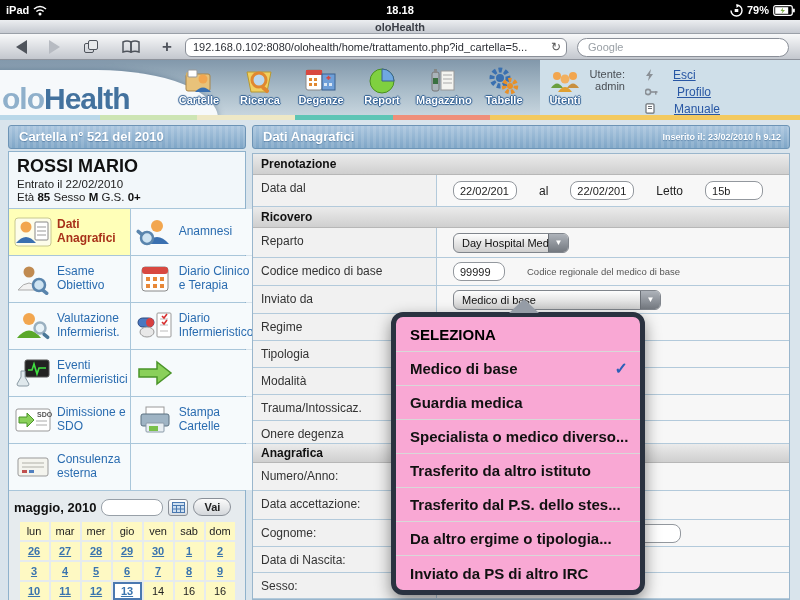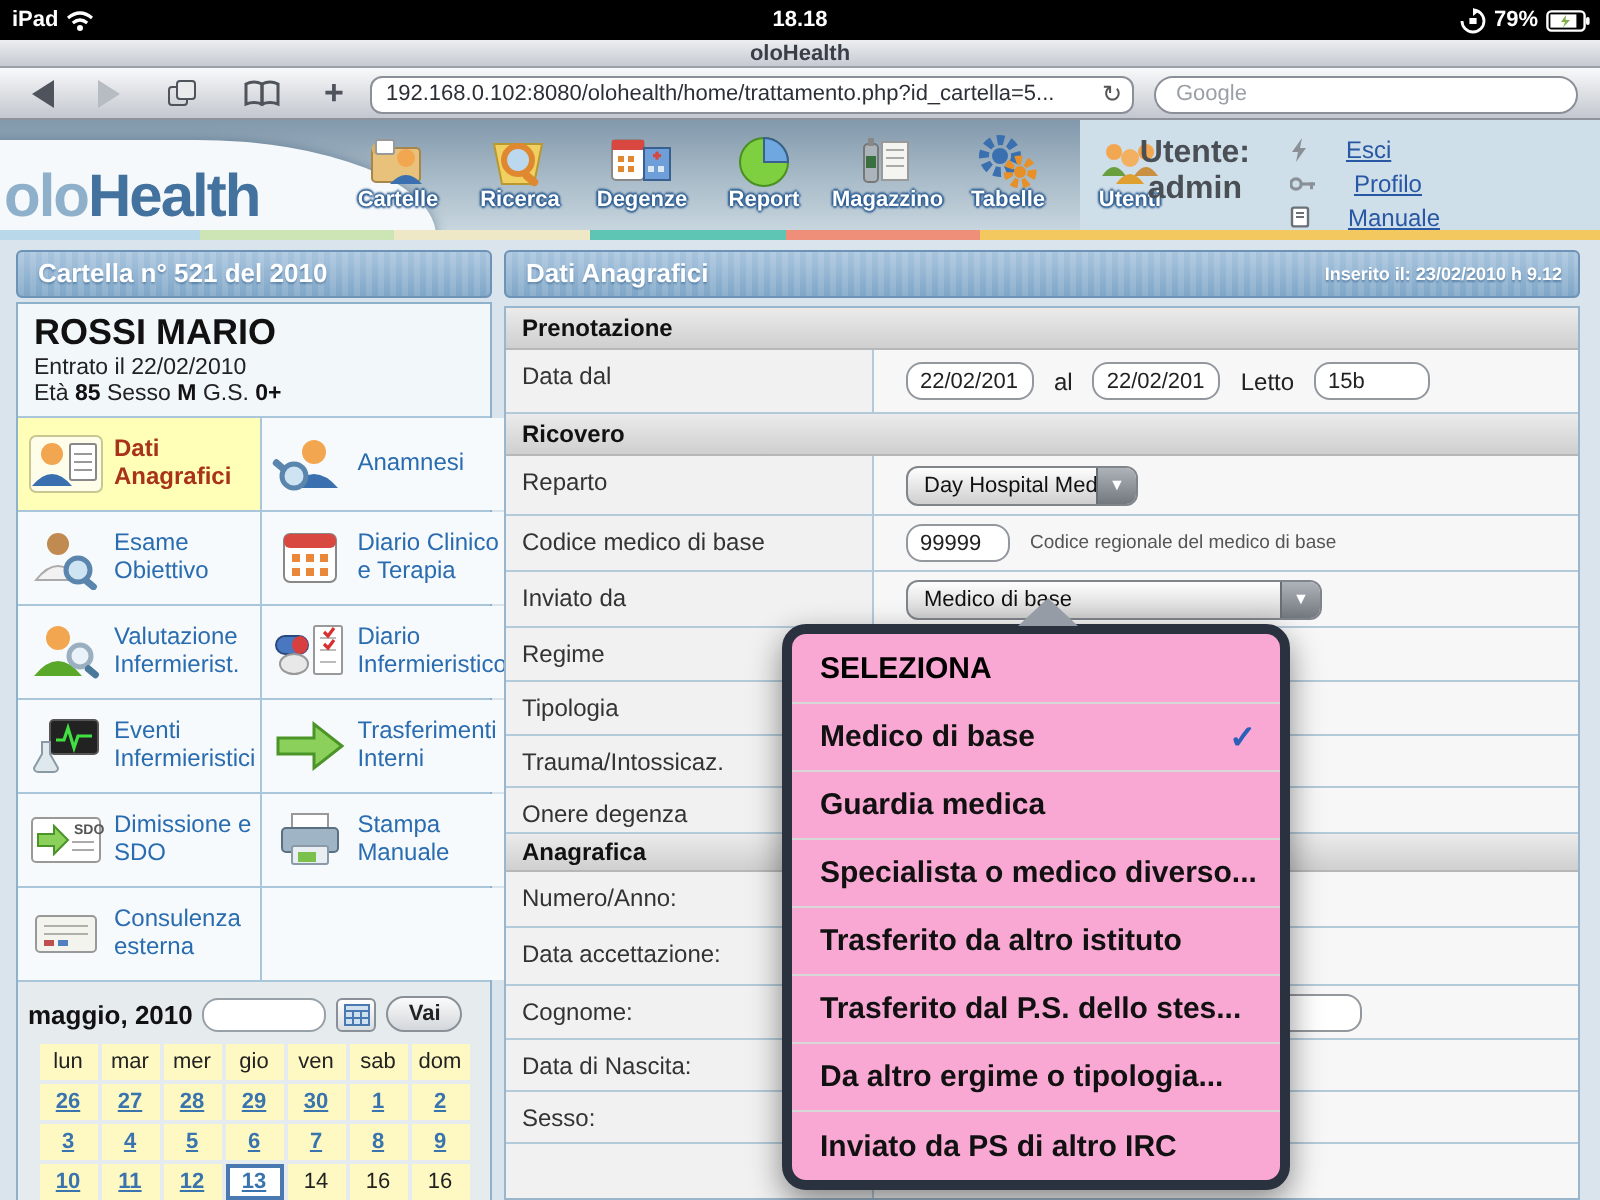--- a/index.html
+++ b/index.html
@@ -45,21 +45,21 @@
   #user-bg { position:absolute; right:0; top:0; width:260px; height:55px; background:#cfdfe9; }
   #logo-swoosh { position:absolute; left:-20px; top:10px; width:238px; height:60px; background:#f6f9fb;
     border-top-right-radius:120px 48px; box-shadow:0 0 6px rgba(60,90,120,.5); }
   #logo-text { position:absolute; left:2px; top:22px; font-size:30px; font-weight:bold; letter-spacing:-1px; }
   #logo-text .olo { color:#8fb0cb; } #logo-text .health { color:#43729e; }
   #main-nav { position:absolute; left:172px; top:6px; display:flex; align-items:flex-end; gap:7px; }
   .nav-item { width:54px; text-align:center; cursor:pointer; }
   .nav-item svg { display:block; margin:0 auto; }
   .nav-label { font-size:11px; font-weight:bold; color:#fff; margin-top:-2px;
     text-shadow:-1px 0 1px #2d5d92, 1px 0 1px #2d5d92, 0 -1px 1px #2d5d92, 0 1px 1px #2d5d92; }
-  #user-block { position:absolute; right:175px; top:8px; text-align:center; font-size:16px; font-weight:bold; color:#4a4f55; }
+  #user-block { position:absolute; right:175px; top:8px; text-align:right; font-size:11px; font-weight:normal; color:#4a4f55; }
   #header-links { position:absolute; right:80px; top:6px; font-size:12px; }
   .hlink-row { display:flex; align-items:center; gap:19px; height:17px; }
   .hlink { color:#2857a4; text-decoration:underline; cursor:pointer; }
 
   
   #color-strip { position:absolute; left:0; top:115px; width:800px; height:5px; display:flex; }
   #color-strip div { height:5px; }
 
   
   .panel-hd { background:linear-gradient(#a9c5de,#7fa6c7); border:1px solid #6d94b6; border-radius:3px;
@@ -102,21 +102,21 @@
 
   
   #main-panel { position:absolute; left:252px; top:125px; width:538px; height:475px; }
   #main-hd { height:24px; }
   #inserted { position:absolute; right:8px; top:0; font-size:9px; font-weight:bold; line-height:22px; z-index:1; }
   #form-box { margin-top:4px; border:1px solid #9ab6cc; background:#f8f8f8; height:447px; overflow:hidden; }
   .fsection { background:linear-gradient(#ebebeb,#cfcfcf); border-bottom:1px solid #b7b7b7;
     font-size:12px; font-weight:bold; color:#111; padding:3px 0 3px 8px; }
   .frow { display:flex; border-bottom:1px solid #b3cadb; }
   .flabel { width:184px; background:#f1f1f1; font-size:12px; color:#333; padding:6px 4px 4px 8px; border-right:1px solid #b3cadb; }
-  .fval { flex:1; background:#f7f7f7; display:flex; align-items:center; gap:10px; padding:3px 6px 3px 16px; font-size:12px; color:#222; }
+  .fval { flex:1; background:#f7f7f7; display:flex; align-items:center; gap:22px; padding:3px 6px 3px 16px; font-size:12px; color:#222; }
   .ffield { height:19px; border:1px solid #93989e; border-radius:8px; background:#fff; font-size:11px; color:#222;
     padding:0 6px; font-family:"Liberation Sans",sans-serif; }
   .fnote { font-size:9.5px; color:#555; }
   .isel { display:inline-flex; align-items:center; height:20px; border:1px solid #80858c; border-radius:6px;
     background:linear-gradient(#fefefe,#cfcfcf); font-size:11px; color:#111; cursor:pointer; overflow:hidden; }
   .isel .sel-txt { padding:0 8px; white-space:nowrap; overflow:hidden; flex:1; }
   .isel .sel-arrow { width:20px; align-self:stretch; background:linear-gradient(#aeb3ba,#73787f);
     color:#fff; font-size:8px; display:flex; align-items:center; justify-content:center; border-left:1px solid #6a6f76; }
 
   
@@ -400,42 +400,41 @@
           <rect x="12" y="3" width="24" height="17" rx="2" fill="#222" stroke="#555"></rect>
           <polyline points="15,13 19,13 21,7 24,17 26,11 33,11" fill="none" stroke="#40e040" stroke-width="1.6"></polyline>
           <path d="M8 14 L8 20 L4 27 A2 2 0 0 0 6 29 L14 29 A2 2 0 0 0 16 27 L12 20 L12 14 Z" fill="#dfe8ec" stroke="#8a9aa4"></path>
         </svg>
         <span class="mlabel">Eventi Infermieristici</span>
       </div>
       <div class="menu-cell">
         <svg width="40" height="32" viewBox="0 0 40 32">
           <path d="M4 12 L22 12 L22 5 L36 16 L22 27 L22 20 L4 20 Z" fill="#8ad05a" stroke="#4a9428" stroke-width="1.5"></path>
         </svg>
-        <span class="mlabel">Trasferimenti Interni</span>
       </div>
       <div class="menu-cell">
         <svg width="40" height="32" viewBox="0 0 40 32">
           <rect x="3" y="5" width="34" height="22" rx="2" fill="#fff" stroke="#999"></rect>
           <text x="24" y="13" font-size="7" font-weight="bold" fill="#555" font-family="Liberation Sans">SDO</text>
           <g stroke="#aaa">
               <line x1="23" y1="17" x2="34" y2="17"></line>
               <line x1="23" y1="21" x2="34" y2="21"></line>
             </g>
           <path d="M6 13 L14 13 L14 9 L21 16 L14 23 L14 19 L6 19 Z" fill="#8ad05a" stroke="#4a9428"></path>
         </svg>
         <span class="mlabel">Dimissione e SDO</span>
       </div>
       <div class="menu-cell">
         <svg width="40" height="32" viewBox="0 0 40 32">
           <rect x="11" y="3" width="18" height="9" fill="#fff" stroke="#999"></rect>
           <rect x="6" y="10" width="28" height="12" rx="2" fill="#9fb4c4" stroke="#5a7080"></rect>
           <rect x="11" y="19" width="18" height="9" rx="1" fill="#e8eef2" stroke="#8a9aa8"></rect>
           <rect x="14" y="22" width="9" height="5" fill="#7ac04a"></rect>
         </svg>
-        <span class="mlabel">Stampa Manuale</span>
+        <span class="mlabel">Stampa Cartelle</span>
       </div>
       <div class="menu-cell">
         <svg width="40" height="32" viewBox="0 0 40 32">
           <rect x="5" y="7" width="30" height="18" rx="2" fill="#f4f4ee" stroke="#999"></rect>
           <g stroke="#b0b0a8">
               <line x1="9" y1="12" x2="31" y2="12"></line>
               <line x1="9" y1="16" x2="31" y2="16"></line>
             </g>
           <rect x="9" y="19" width="5" height="3" fill="#c05050"></rect>
             <rect x="16" y="19" width="5" height="3" fill="#5080c0"></rect>
@@ -575,20 +574,24 @@
             <span class="sel-arrow">▼</span>
         </div>
       </div>
     </div>
 
     <div class="frow" style="height:27px">
       <div class="flabel">Tipologia</div>
       <div class="fval"></div>
     </div>
 
+    <div class="frow" style="height:27px">
+      <div class="flabel">Modalità</div>
+      <div class="fval"></div>
+    </div>
 
     <div class="frow" style="height:26px">
       <div class="flabel">Trauma/Intossicaz.</div>
       <div class="fval"></div>
     </div>
 
     <div class="frow" style="height:23px">
       <div class="flabel">Onere degenza</div>
       <div class="fval"></div>
     </div>

